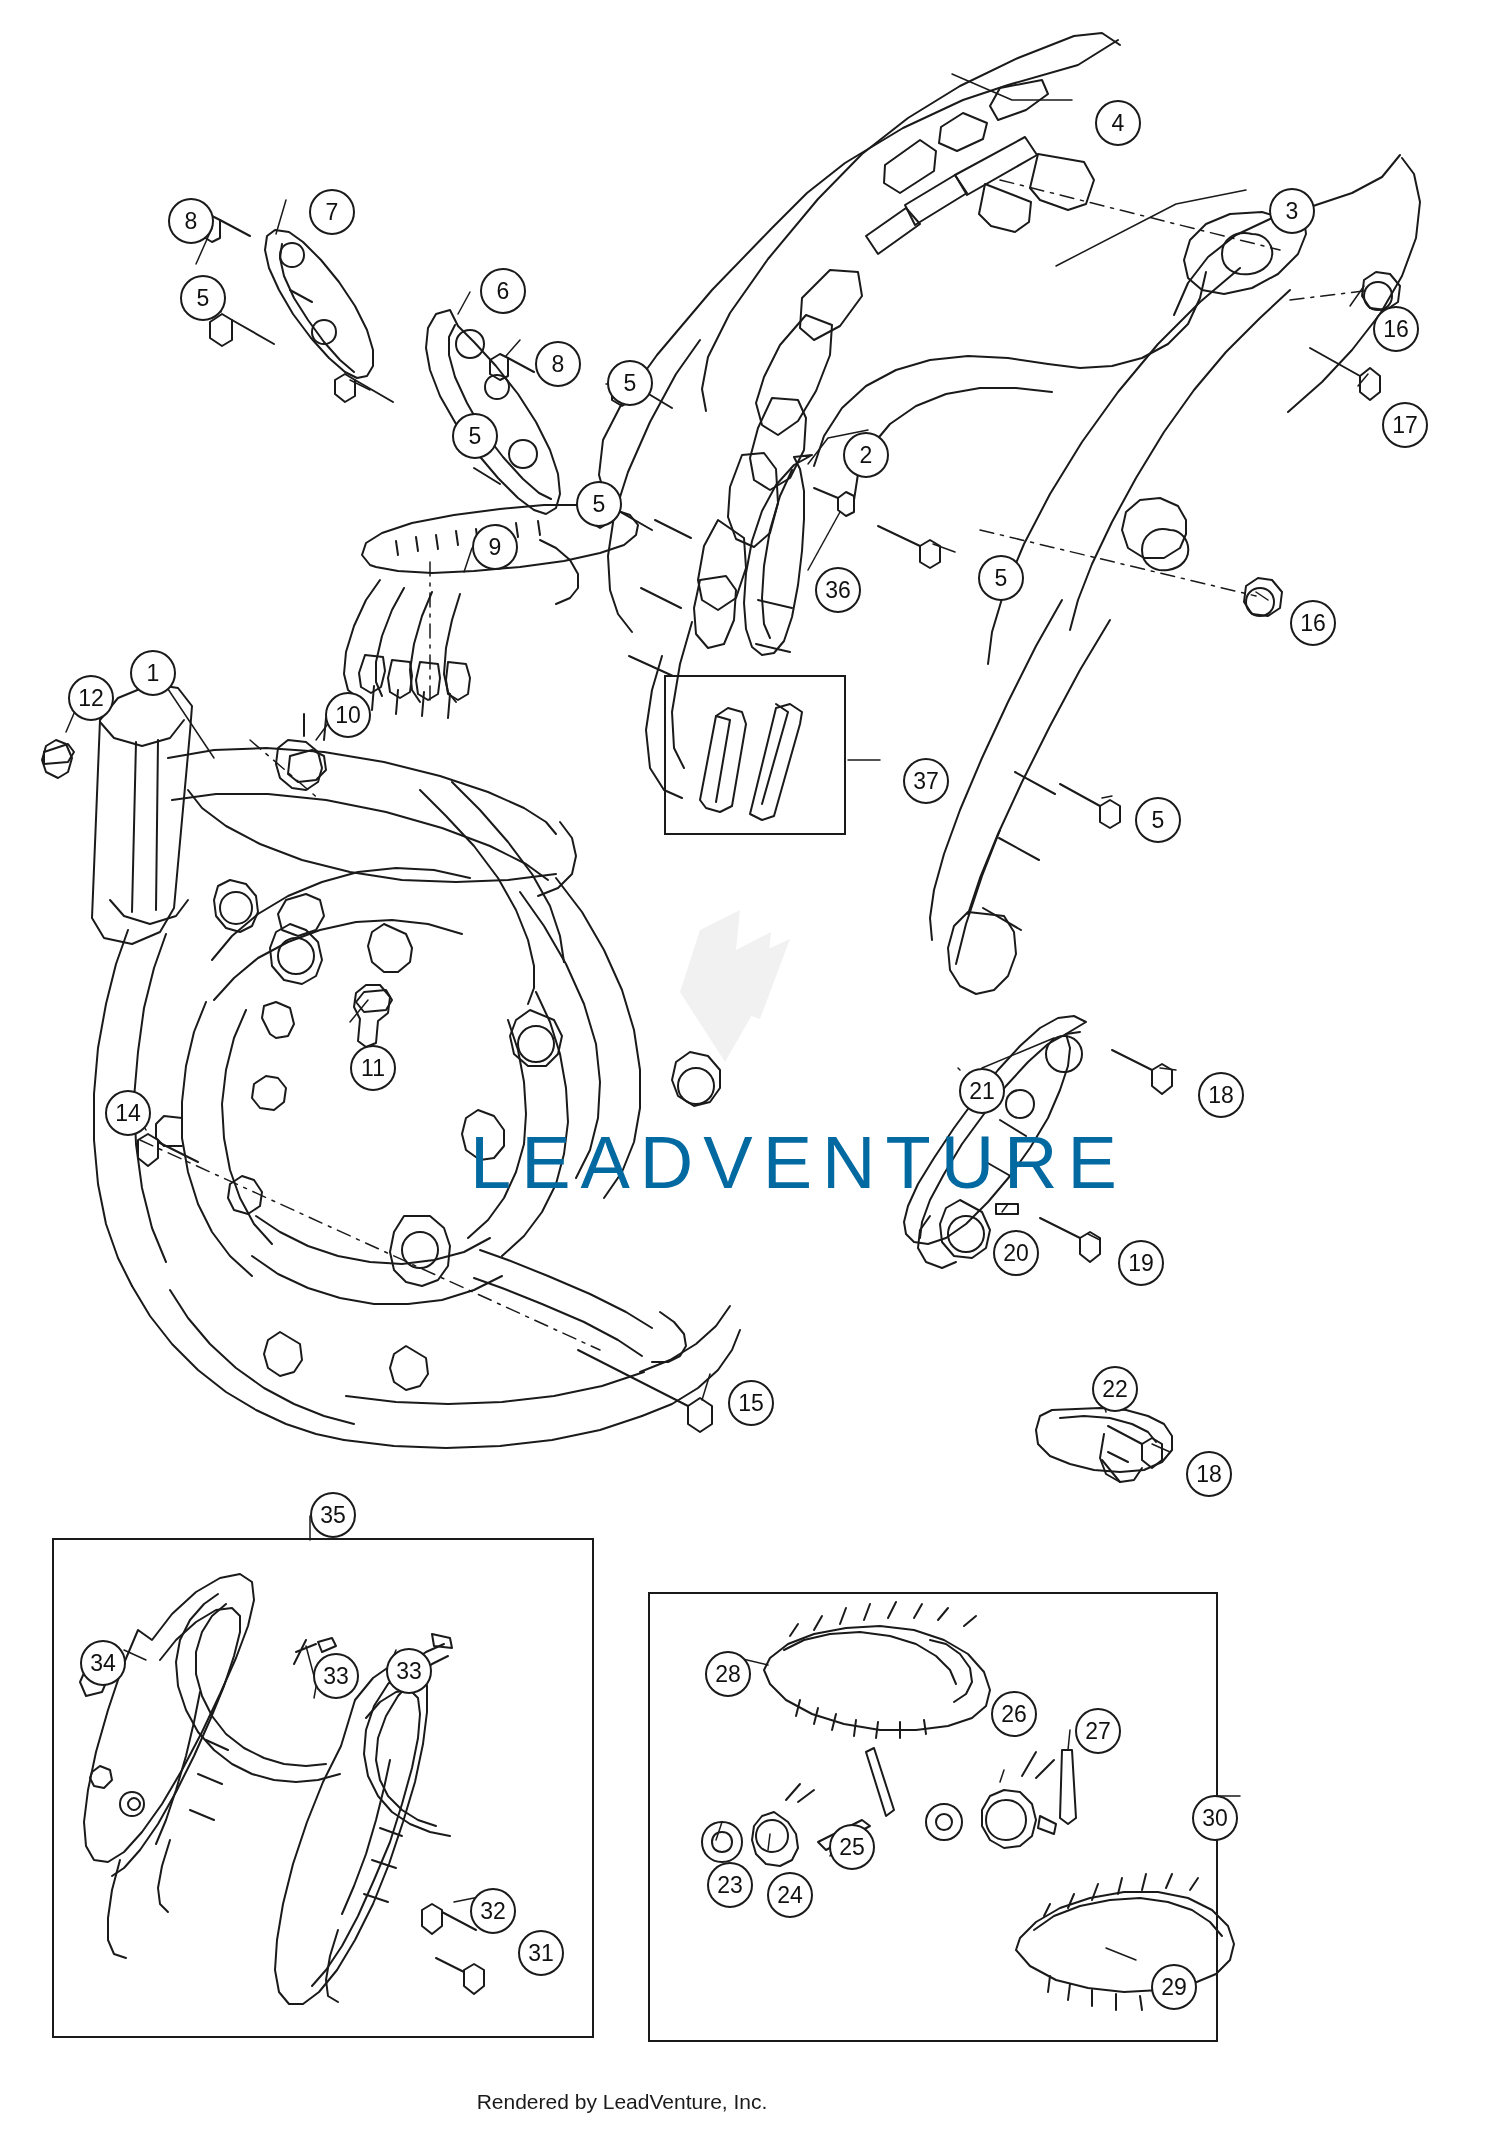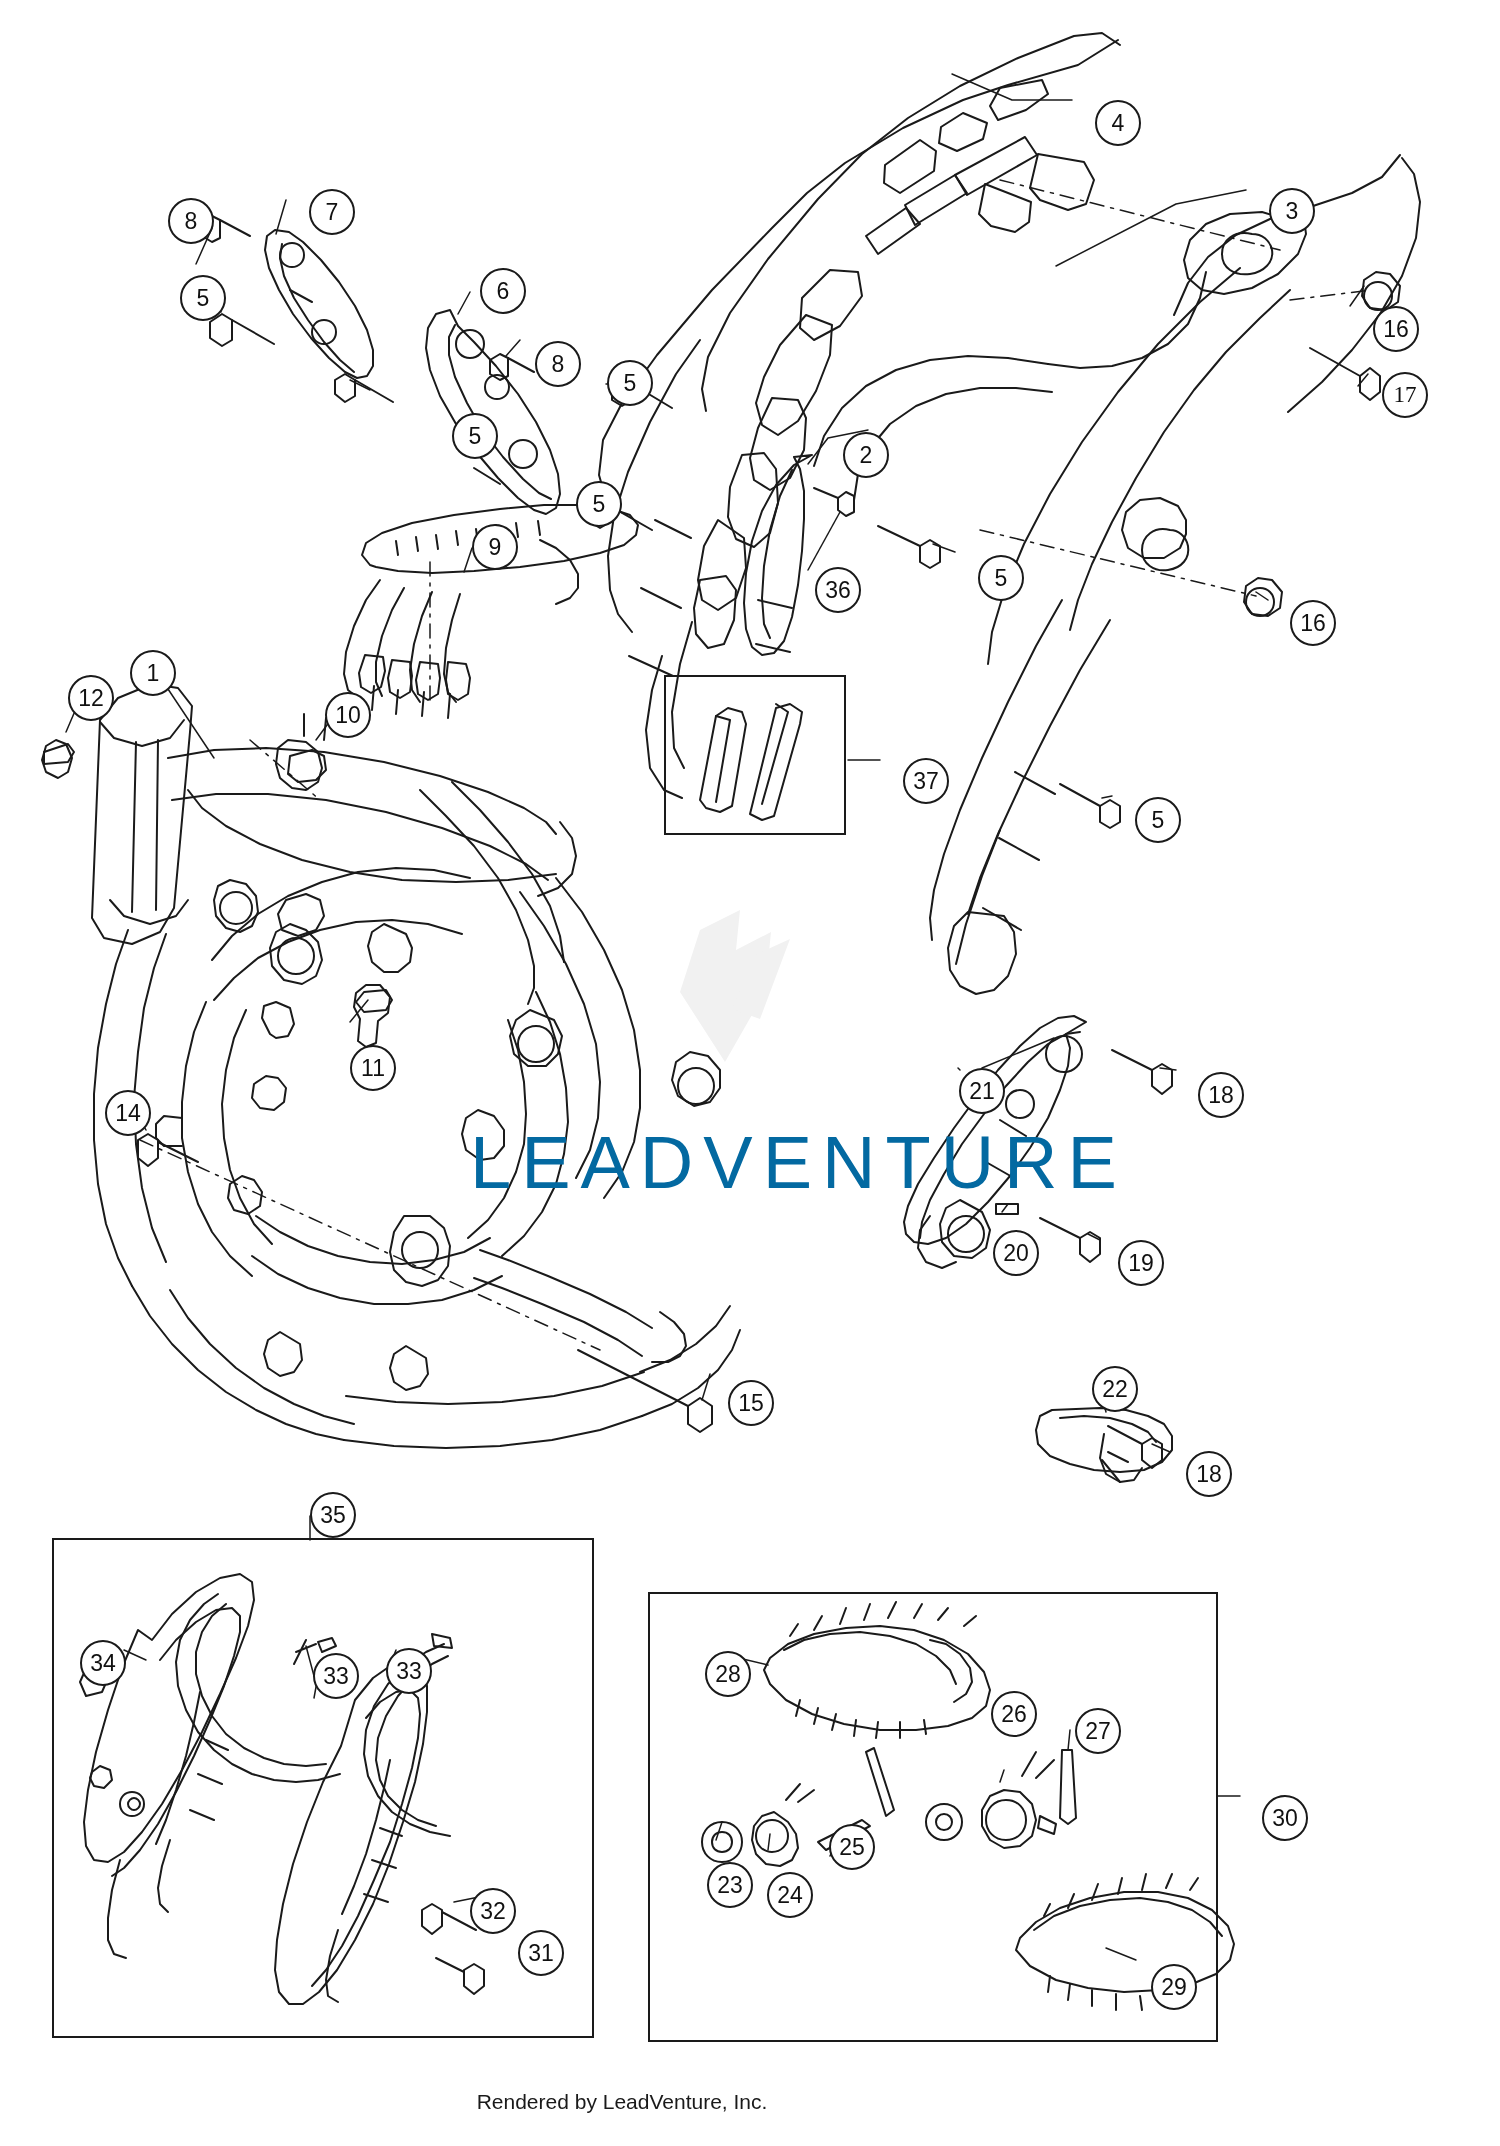--- a/index.html
+++ b/index.html
@@ -465,35 +465,35 @@
   <div class="callout" style="left:168px;  top:198px;">8</div>
   <div class="callout" style="left:535px;  top:341px;">8</div>
   <div class="callout" style="left:472px;  top:524px;">9</div>
   <div class="callout" style="left:325px;  top:692px;text-align:center;">10</div>
   <div class="callout" style="left:350px;  top:1045px;">11</div>
   <div class="callout" style="left:68px;   top:675px;">12</div>
   <div class="callout" style="left:105px;  top:1090px;">14</div>
   <div class="callout" style="left:728px;  top:1380px;">15</div>
   <div class="callout" style="left:1373px; top:306px;">16</div>
   <div class="callout" style="left:1290px; top:600px;">16</div>
-  <div class="callout" style="left:1382px; top:372px;font-family:Liberation Serif, serif;">17</div>
+  <div class="callout" style="left:1382px; top:402px;">17</div>
   <div class="callout" style="left:1198px; top:1072px;">18</div>
   <div class="callout" style="left:1186px; top:1451px;">18</div>
   <div class="callout" style="left:1118px; top:1240px;">19</div>
   <div class="callout" style="left:993px;  top:1230px;">20</div>
   <div class="callout" style="left:959px;  top:1068px;">21</div>
   <div class="callout" style="left:1092px; top:1366px;">22</div>
   <div class="callout" style="left:707px;  top:1862px;">23</div>
   <div class="callout" style="left:767px;  top:1872px;">24</div>
   <div class="callout" style="left:829px;  top:1824px;">25</div>
   <div class="callout" style="left:991px;  top:1691px;">26</div>
   <div class="callout" style="left:1075px; top:1708px;">27</div>
   <div class="callout" style="left:705px;  top:1651px;">28</div>
   <div class="callout" style="left:1151px; top:1964px;">29</div>
-  <div class="callout" style="left:1262px; top:1795px;text-align:center;">30</div>
+  <div class="callout" style="left:1192px; top:1795px;text-align:center;">30</div>
   <div class="callout" style="left:518px;  top:1930px;">31</div>
   <div class="callout" style="left:470px;  top:1888px;">32</div>
   <div class="callout" style="left:313px;  top:1653px;">33</div>
   <div class="callout" style="left:386px;  top:1648px;">33</div>
   <div class="callout" style="left:80px;   top:1640px;">34</div>
   <div class="callout" style="left:310px;  top:1492px;">35</div>
   <div class="callout" style="left:815px;  top:567px;">36</div>
   <div class="callout" style="left:903px;  top:758px;">37</div>
 
   <div class="footer" style="top:2090px;">Rendered by LeadVenture, Inc.</div>

